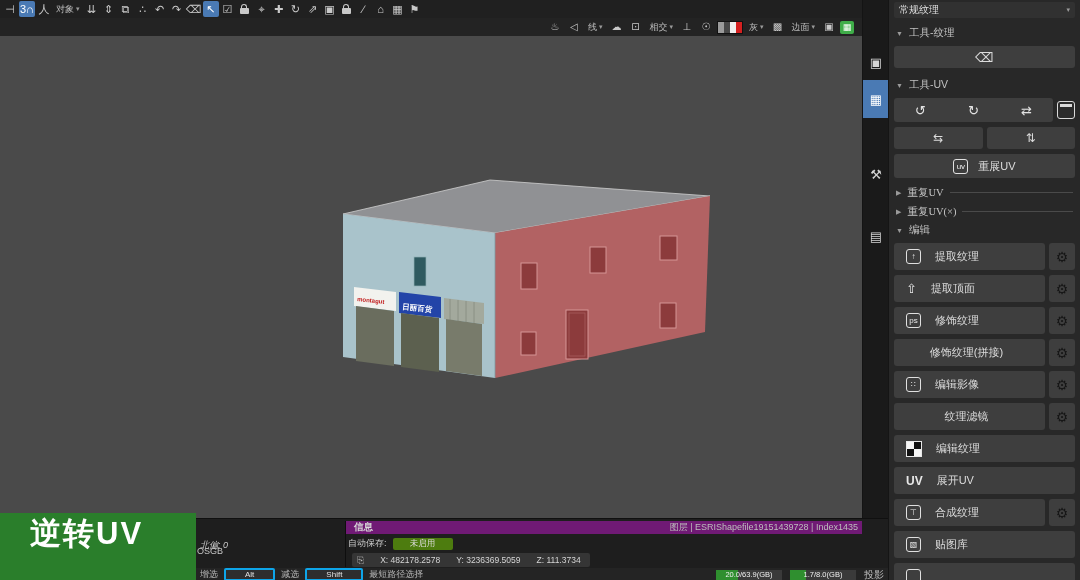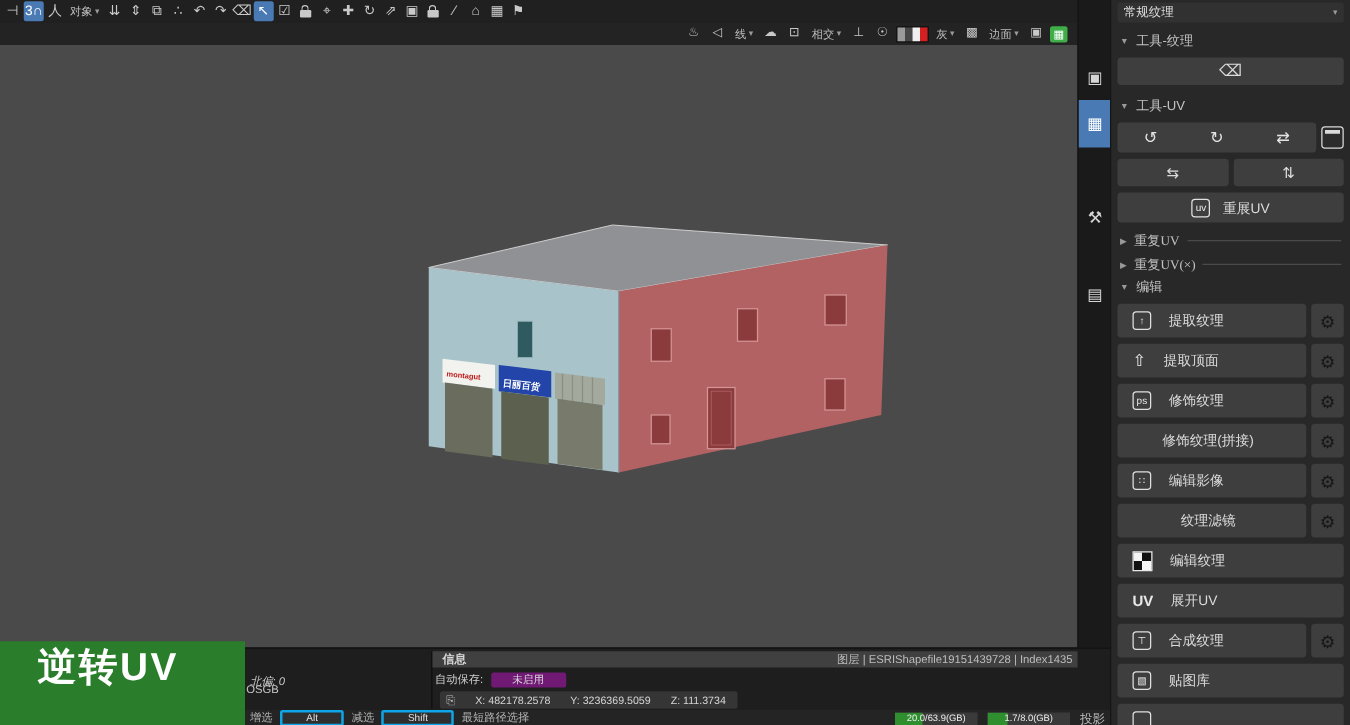--- a/index.html
+++ b/index.html
@@ -72,27 +72,27 @@
   .bicon.checker{width:14px;height:14px;border:1px solid #e8e8e8;
        background:conic-gradient(#111 0 25%, #f5f5f5 0 50%, #111 0 75%, #f5f5f5 0);}
   .gear{width:26px;height:27px;background:#3e3e3e;border:none;border-radius:3px;color:#161616;
        font-size:14px;display:flex;align-items:center;justify-content:center;cursor:default;}
 
   
   .status{position:absolute;left:0;top:518px;width:888px;height:62px;background:#1e1e1e;border-top:1px solid #101010;}
   .vdiv{position:absolute;left:345px;top:2px;width:1px;height:46px;background:#0e0e0e;}
   .north{position:absolute;left:200px;top:20px;font-size:9px;color:#c8c8c8;font-style:italic;}
   .fmt{position:absolute;left:197px;top:27px;font-size:9px;color:#c8c8c8;}
-  .info-header{position:absolute;left:346px;top:2px;width:516px;height:13px;background:#404040;
+  .info-header{position:absolute;left:346px;top:2px;width:516px;height:13px;background:#701a75;
        display:flex;align-items:center;padding:0 4px 0 8px;box-sizing:border-box;}
   .info-title{font-size:9.5px;color:#d8d8d8;font-weight:bold;}
   .layer-info{margin-left:auto;font-size:9px;color:#bdbdbd;white-space:nowrap;overflow:hidden;}
   .autosave{position:absolute;left:348px;top:18px;display:flex;align-items:center;gap:6px;}
   .autosave .lab{font-size:9px;color:#cfcfcf;}
-  .autosave button{width:60px;height:12px;background:#701a75;border:none;border-radius:2px;
+  .autosave button{width:60px;height:12px;background:#4d7c0f;border:none;border-radius:2px;
        color:#dddddd;font-size:8.5px;line-height:1;font-family:inherit;}
   .coords{position:absolute;left:352px;top:34px;width:238px;height:14px;background:#353535;border-radius:2px;
        display:flex;align-items:center;gap:16px;padding-left:5px;box-sizing:border-box;}
   .coords .cic{color:#bdbdbd;font-size:9px;}
   .coords span{font-size:8.5px;color:#d5d5d5;white-space:nowrap;}
   .hintrow{position:absolute;left:0;top:49px;width:888px;height:13px;background:#242424;
        display:flex;align-items:center;gap:6px;padding-left:200px;box-sizing:border-box;}
   .hintrow .ht{font-size:9px;color:#b5b5b5;}
   .hintrow .hk{font-size:8px;color:#e0e0e0;border:2px solid #0ea5e9;border-radius:2px;background:#2e2e2e;
        padding:0 19px;line-height:9px;}

